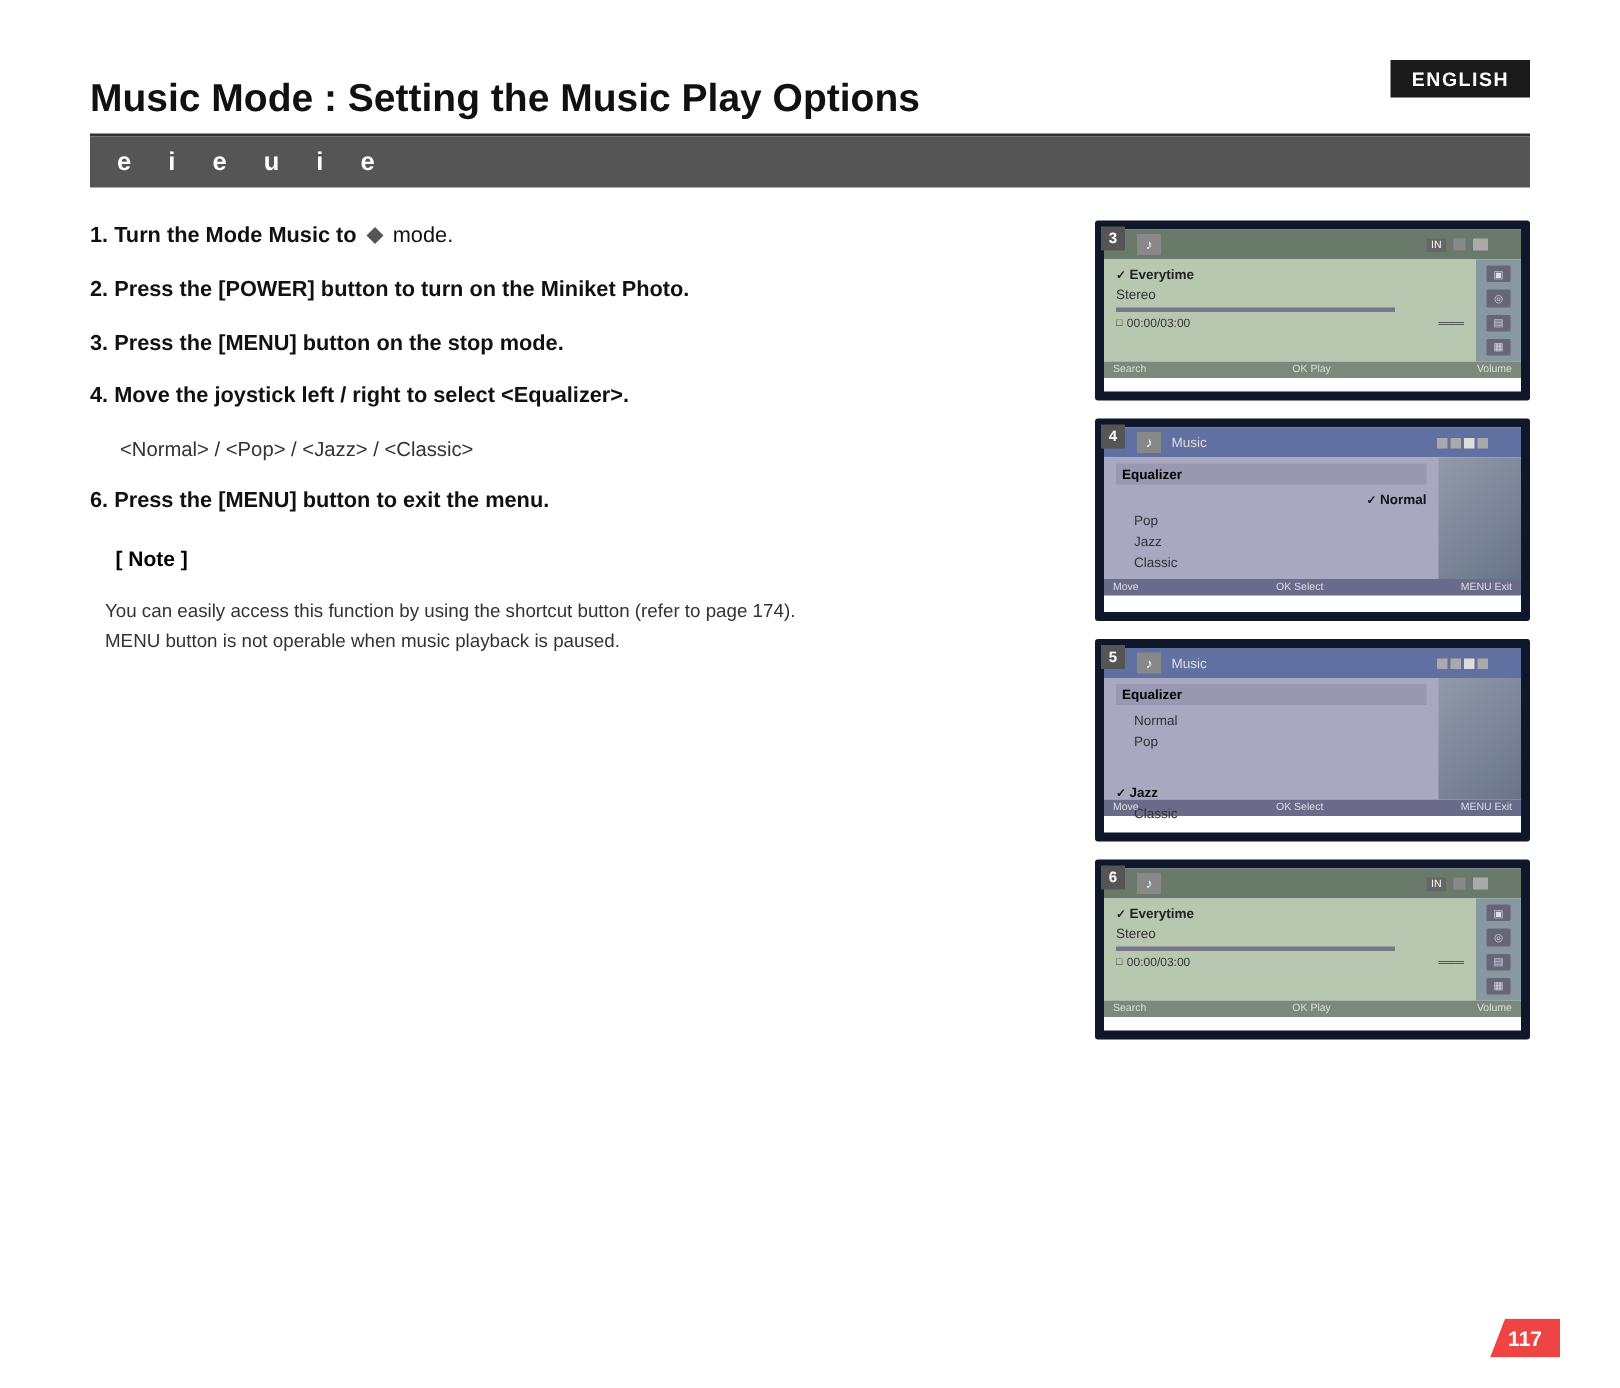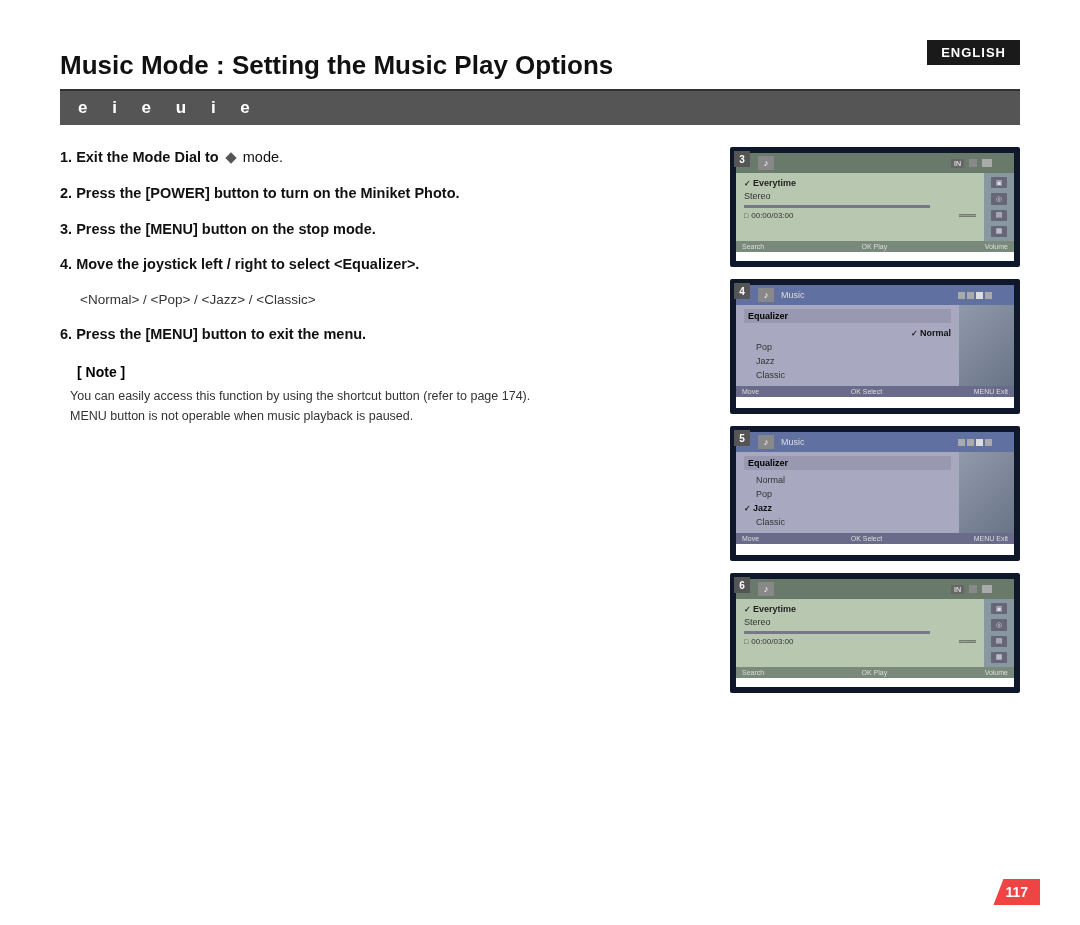--- a/index.html
+++ b/index.html
@@ -94,21 +94,21 @@
     }
 
     
     .note-section {
       margin-top: 18px;
     }
 
     .note-title {
       font-size: 14px;
       font-weight: bold;
-      margin-bottom: 6px;
+      margin-bottom: 17px;
       padding-left: 17px;
     }
 
     .note-text {
       font-size: 12.5px;
       color: #333;
       line-height: 1.6;
       margin-left: 10px;
     }
 
@@ -224,21 +224,21 @@
 
   <h1 class="page-title">Music Mode : Setting the Music Play Options</h1>
 
   <div class="subtitle-bar">e  i      e    u  i  e</div>
 
   <div class="content-area">
 
     <div class="left-content">
 
       <div class="step">
-        <strong>1. <span>Exit the Mode Dial to</span></strong>
+        <strong>1. <span>Turn the Mode Music to</span></strong>
         <span class="diamond-icon"></span>
         <span> mode.</span>
       </div>
 
       <div class="step">
         <strong>2. <span>Press the [POWER] button to turn on the Miniket Photo.</span></strong>
       </div>
 
       <div class="step">
         <strong>3. <span>Press the [MENU] button on the stop mode.</span></strong>
@@ -361,21 +361,21 @@
               <span style="width:7px;height:7px;background:#aaa;display:inline-block;"></span>
               <span style="width:7px;height:7px;background:#ddd;display:inline-block;"></span>
               <span style="width:7px;height:7px;background:#aaa;display:inline-block;"></span>
             </div>
           </div>
           <div style="display:flex;height:calc(100% - 42px);background:#a8a8c0;">
             <div style="flex:1;padding:4px 8px;">
               <div style="font-size:9px;font-weight:bold;background:#9898b0;padding:2px 4px;margin-bottom:3px;">Equalizer</div>
               <div style="font-size:9px;color:#333;padding:2px 0 2px 12px;">Normal</div>
               <div style="font-size:9px;color:#333;padding:2px 0 2px 12px;">Pop</div>
-              <div style="font-size:9px;color:#111;font-weight:bold;padding:2px 0;">
+              <div style="font-size:9px;color:#111;font-weight:bold;padding:2px 0;margin-top:20px;">
                 <span style="font-size:8px;">✓ </span><span>Jazz</span>
               </div>
               <div style="font-size:9px;color:#333;padding:2px 0 2px 12px;">Classic</div>
             </div>
             <div style="width:55px;background:#808898;">
               <div style="width:100%;height:100%;background:linear-gradient(135deg,#909aaa,#6a7488);"></div>
             </div>
           </div>
           <div class="scr-footer" style="background:#6a6a8a;">
             <span>Move</span>

